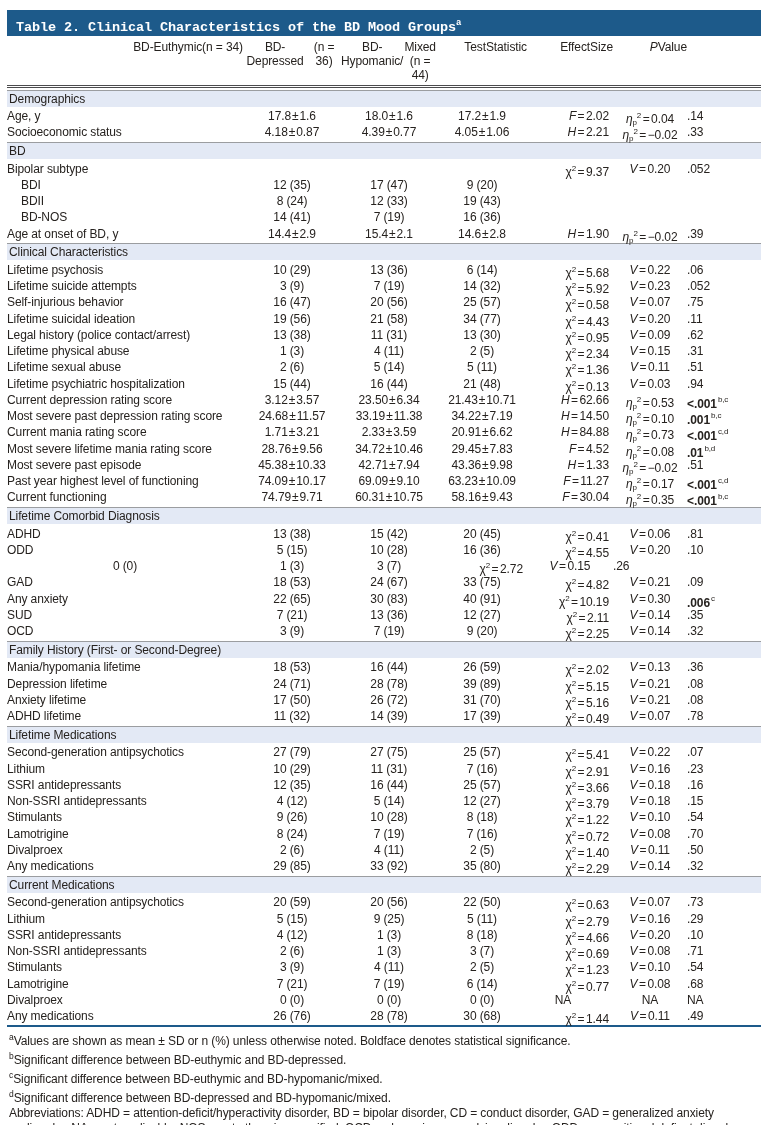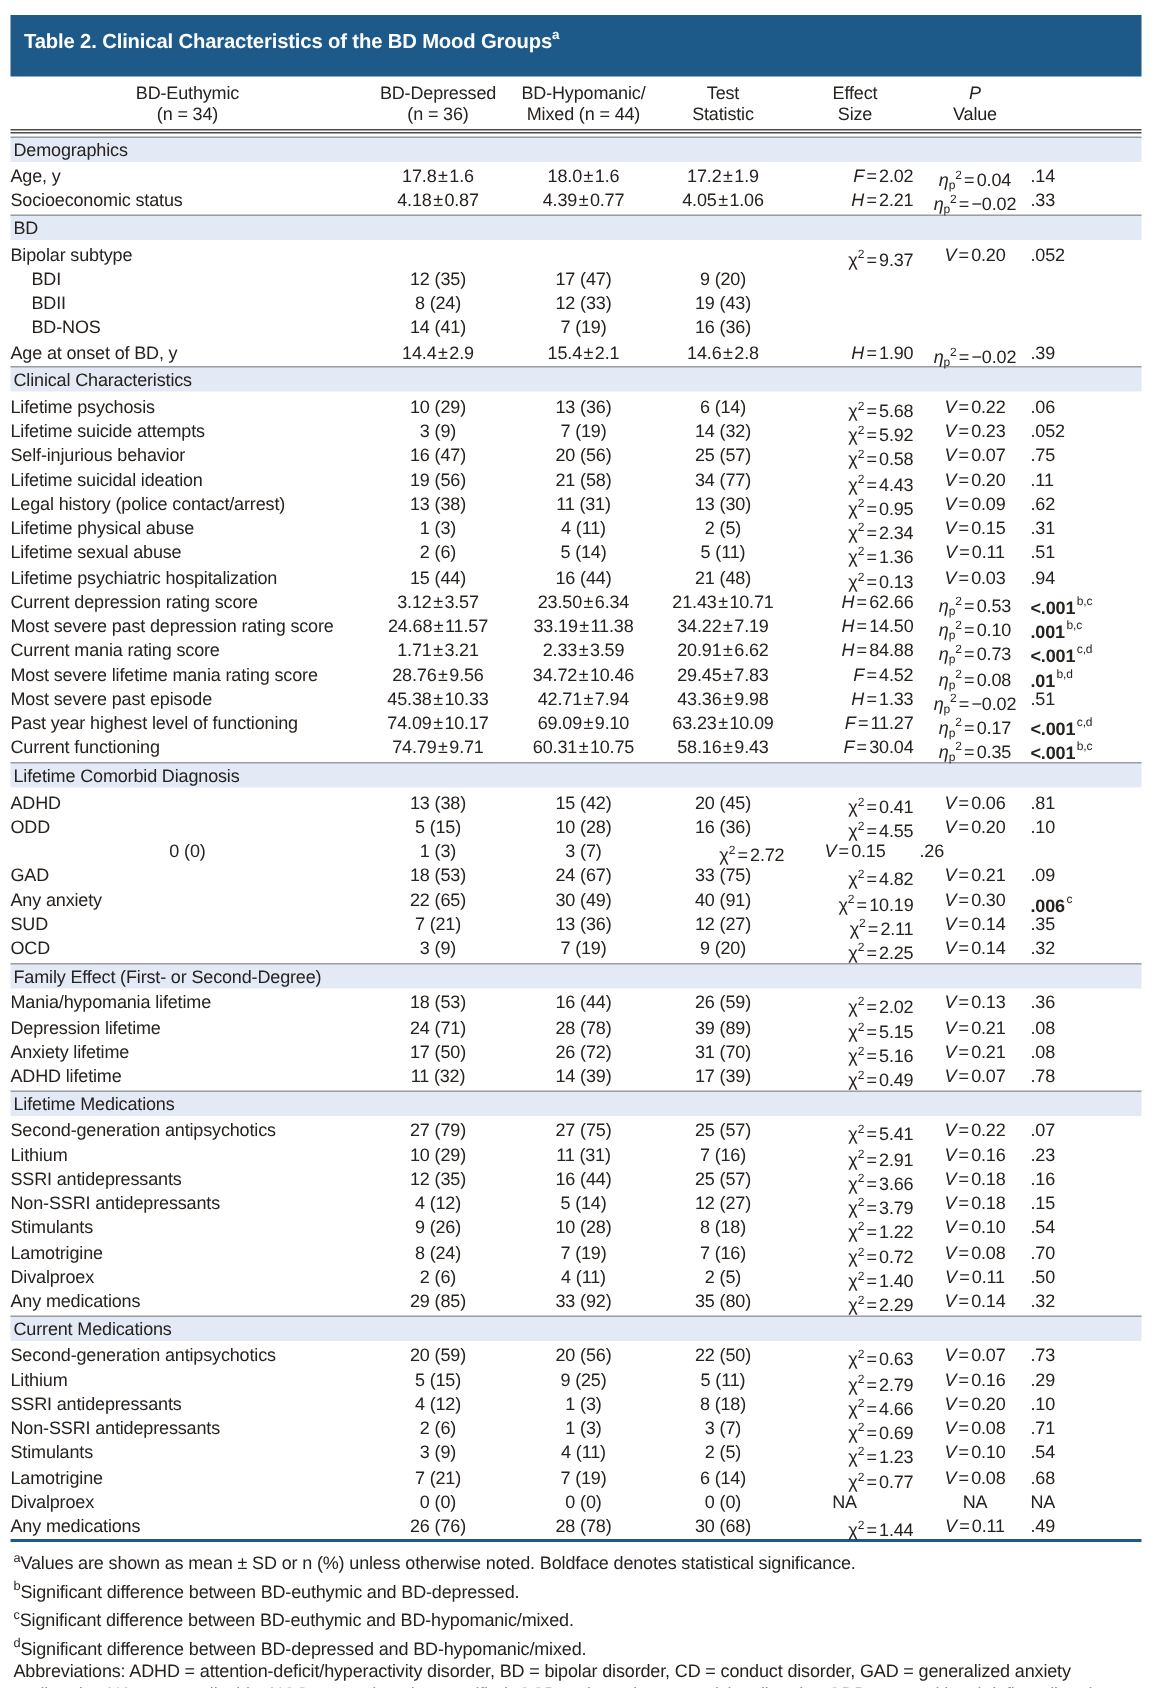--- a/index.html
+++ b/index.html
@@ -6,35 +6,36 @@
   body{
     width:768px;height:1125px;overflow:hidden;
     font-family:"Liberation Sans","DejaVu Sans",sans-serif;
     color:#26221f;letter-spacing:-0.1px;
     -webkit-font-smoothing:antialiased;
   }
   .wrap{padding:10px 7px 0 7px;}
 
   
   .titlebar{
-    height:41px;background:var(--accent,#1d5a8a);color:#fff;
+    height:26px;background:var(--accent,#1d5a8a);color:#fff;
     font-weight:bold;font-size:13.5px;line-height:26px;
     padding-left:9px;
+    font-family:Liberation Mono, monospace;
   }
   .titlebar .tsup{font-size:9px;vertical-align:6px;font-weight:bold;}
 
   
   .thead,.row{
     display:grid;
     grid-template-columns:236px 98px 96px 90px 86px 74px 80px;
   }
 
   
   .thead{margin-top:4px;padding-bottom:3px;border-bottom:3px double #4b4b4d;}
-  .hc{display:flex;flex-direction:column;justify-content:flex-end;
+  .hc{display:flex;flex-direction:row;justify-content:flex-end;
       text-align:center;font-size:12px;line-height:14px;}
   .hc span{display:block;}
   .hc.var{text-align:left;}
   .it{font-style:italic;}
 
   
   .band{
     height:16px;line-height:16px;margin:1.5px 0;
     background:var(--band,#e3e9f5);border-top:1px solid #9b9da0;
     font-size:12px;padding-left:2px;
@@ -333,21 +334,21 @@
         <div class="c grp">18 (53)</div>
         <div class="c grp">24 (67)</div>
         <div class="c grp">33 (75)</div>
         <div class="c test">χ<span class="sp">2</span><span class="eq">=</span>4.82</div>
         <div class="c eff"><i>V</i><span class="eq">=</span>0.21</div>
         <div class="c pv">.09</div>
       </div>
       <div class="row">
         <div class="c var">Any anxiety</div>
         <div class="c grp">22 (65)</div>
-        <div class="c grp">30 (49)</div>
+        <div class="c grp">30 (83)</div>
         <div class="c grp">40 (91)</div>
         <div class="c test">χ<span class="sp">2</span><span class="eq">=</span>10.19</div>
         <div class="c eff"><i>V</i><span class="eq">=</span>0.30</div>
         <div class="c pv bold">.006<span class="psup">c</span></div>
       </div>
       <div class="row">
         <div class="c var">SUD</div>
         <div class="c grp">7 (21)</div>
         <div class="c grp">13 (36)</div>
         <div class="c grp">12 (27)</div>
@@ -357,21 +358,21 @@
       </div>
       <div class="row">
         <div class="c var">OCD</div>
         <div class="c grp">3 (9)</div>
         <div class="c grp">7 (19)</div>
         <div class="c grp">9 (20)</div>
         <div class="c test">χ<span class="sp">2</span><span class="eq">=</span>2.25</div>
         <div class="c eff"><i>V</i><span class="eq">=</span>0.14</div>
         <div class="c pv">.32</div>
       </div>
-      <div class="band">Family Effect (First- or Second-Degree)</div>
+      <div class="band">Family History (First- or Second-Degree)</div>
       <div class="row">
         <div class="c var">Mania/hypomania lifetime</div>
         <div class="c grp">18 (53)</div>
         <div class="c grp">16 (44)</div>
         <div class="c grp">26 (59)</div>
         <div class="c test">χ<span class="sp">2</span><span class="eq">=</span>2.02</div>
         <div class="c eff"><i>V</i><span class="eq">=</span>0.13</div>
         <div class="c pv">.36</div>
       </div>
       <div class="row">

